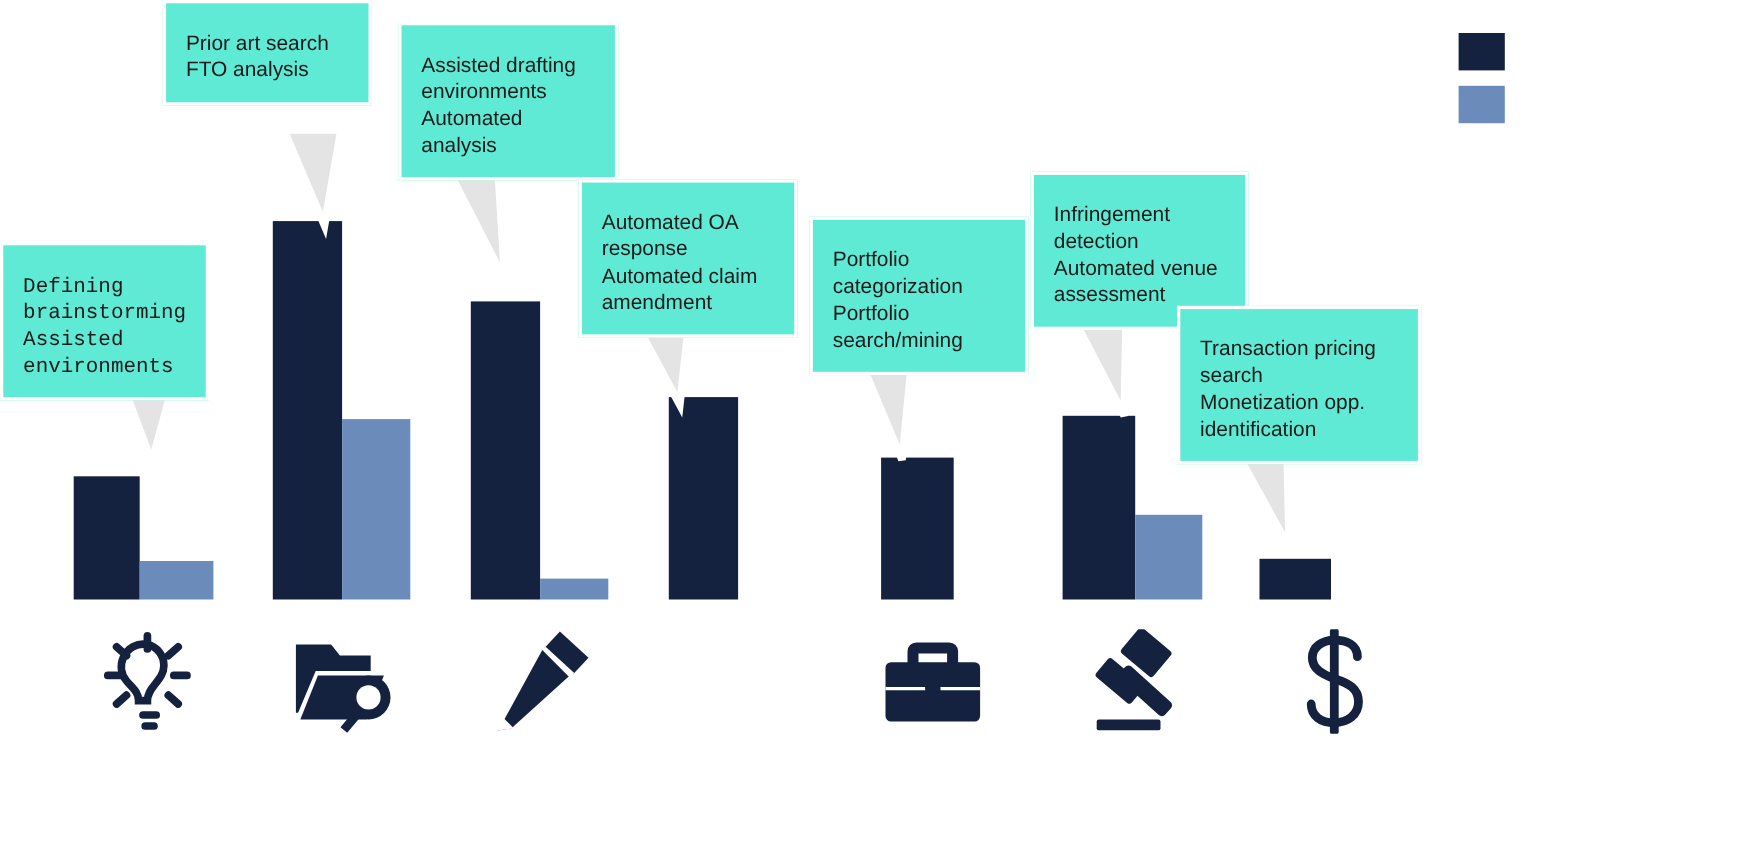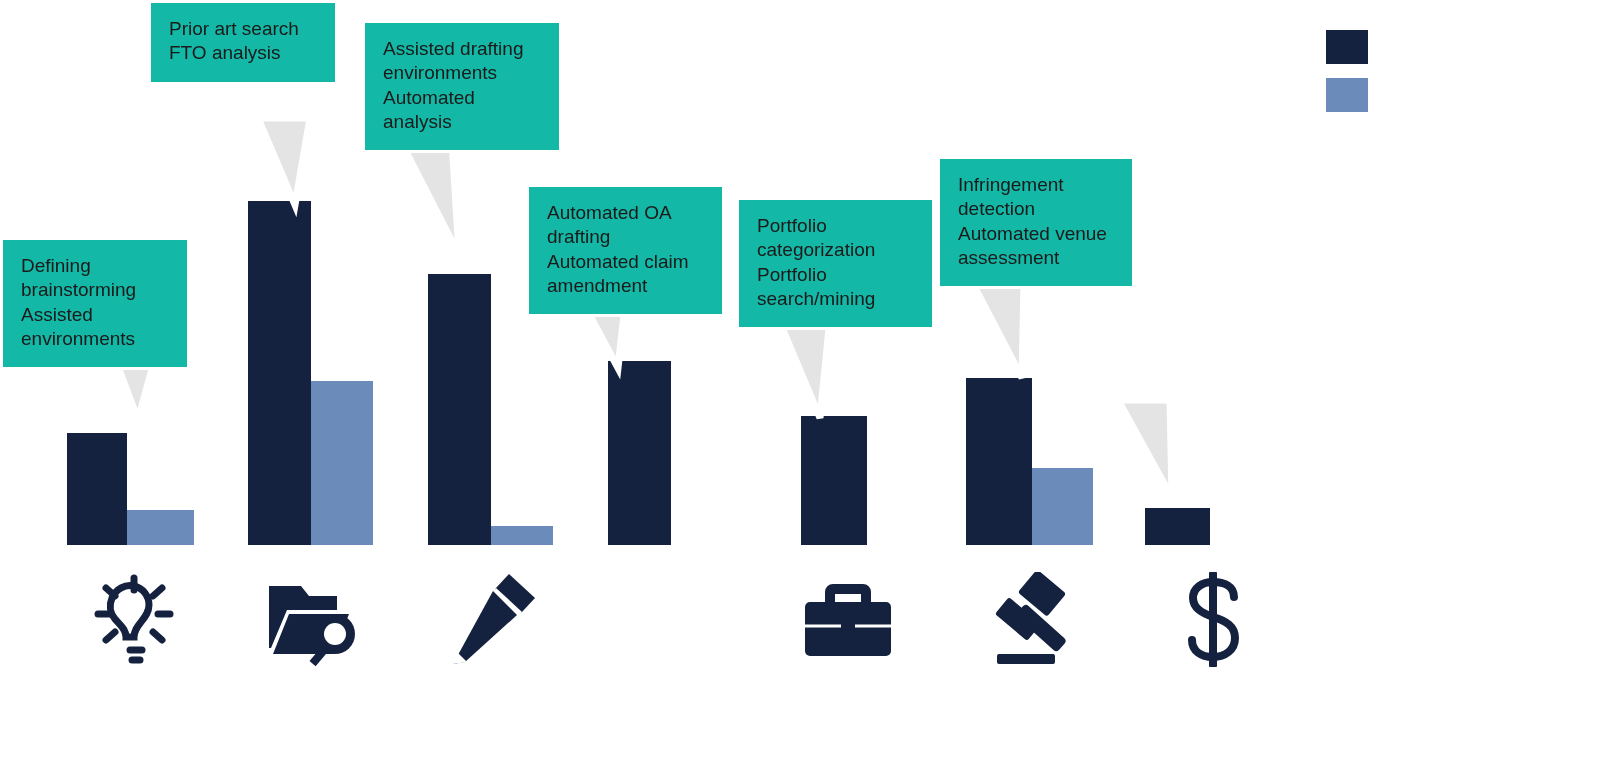--- a/index.html
+++ b/index.html
@@ -49,24 +49,24 @@
   .legend-label {
     margin-left: 10px;
     font-size: 15px;
     color: #ffffff;
     white-space: nowrap;
   }
 
   
   .callout {
     position: absolute;
-    background: #14b8a6;
+    background: #5eead4;
     border: 3px solid #ffffff;
     box-sizing: border-box;
-    padding: 14px 18px 16px 18px;
+    padding: 25px 18px 16px 18px;
     color: #1a1a1a;
     font-size: 19px;
     line-height: 1.28;
   }
   .callout .line {
     margin: 0;
   }
   .callout .line + .line {
   }
   .callout .line.tight + .line.tight {
@@ -120,60 +120,66 @@
 
     <polygon points="575,288 627,288 618,368" fill="#e4e4e4" stroke="#ffffff" stroke-width="7"></polygon>
 
     <polygon points="778,318 830,318 820,418" fill="#e4e4e4" stroke="#ffffff" stroke-width="7"></polygon>
 
     <polygon points="972,282 1024,282 1022,378" fill="#e4e4e4" stroke="#ffffff" stroke-width="7"></polygon>
 
     <polygon points="1118,400 1170,400 1172,498" fill="#e4e4e4" stroke="#ffffff" stroke-width="7"></polygon>
   </svg>
 
-  <div class="callout" style="left:0px; top:237px; width:190px;">
+  <div class="callout" style="left:0px; top:220px; width:190px;font-family:Liberation Mono, monospace;">
     <p class="line tight">Defining</p>
     <p class="line tight">brainstorming</p>
     <p class="line">Assisted</p>
     <p class="line tight">environments</p>
   </div>
 
   <div class="callout" style="left:148px; top:0px; width:190px;">
     <p class="line tight">Prior art search</p>
     <p class="line">FTO analysis</p>
   </div>
 
   <div class="callout" style="left:362px; top:20px; width:200px;">
     <p class="line tight">Assisted drafting</p>
     <p class="line tight">environments</p>
     <p class="line">Automated</p>
     <p class="line tight">analysis</p>
   </div>
 
-  <div class="callout" style="left:526px; top:184px; width:199px;">
+  <div class="callout" style="left:526px; top:163px; width:199px;">
     <p class="line tight">Automated OA</p>
-    <p class="line tight">drafting</p>
+    <p class="line tight">response</p>
     <p class="line">Automated claim</p>
     <p class="line tight">amendment</p>
   </div>
 
   <div class="callout" style="left:736px; top:197px; width:199px;">
     <p class="line tight">Portfolio</p>
     <p class="line tight">categorization</p>
     <p class="line">Portfolio</p>
     <p class="line tight">search/mining</p>
   </div>
 
   <div class="callout" style="left:937px; top:156px; width:198px;">
     <p class="line tight">Infringement</p>
     <p class="line tight">detection</p>
     <p class="line">Automated venue</p>
     <p class="line tight">assessment</p>
   </div>
 
+  <div class="callout" style="left:1070px; top:278px; width:222px;">
+    <p class="line tight">Transaction pricing</p>
+    <p class="line tight">search</p>
+    <p class="line">Monetization opp.</p>
+    <p class="line tight">identification</p>
+  </div>
 
   <div class="icon" style="left:80px; top:570px;">
     <svg width="100" height="95" viewBox="0 0 100 95" fill="none" stroke="#15223f" stroke-width="7" stroke-linecap="round">
       <path d="M50 70 C50 62 44 58 39 52 C34 46 33 38 36 31 C40 22 49 17 58 19 C67 21 73 29 73 38 C73 45 69 50 65 55 C61 60 58 64 58 70 Z" transform="translate(-4,-3)" fill="none"></path>
       <line x1="50" y1="80" x2="62" y2="80"></line>
       <line x1="52" y1="90" x2="60" y2="90"></line>
       <line x1="54" y1="8" x2="54" y2="20"></line>
       <line x1="18" y1="44" x2="30" y2="44"></line>
       <line x1="78" y1="44" x2="90" y2="44"></line>
       <line x1="26" y1="18" x2="35" y2="26"></line>

